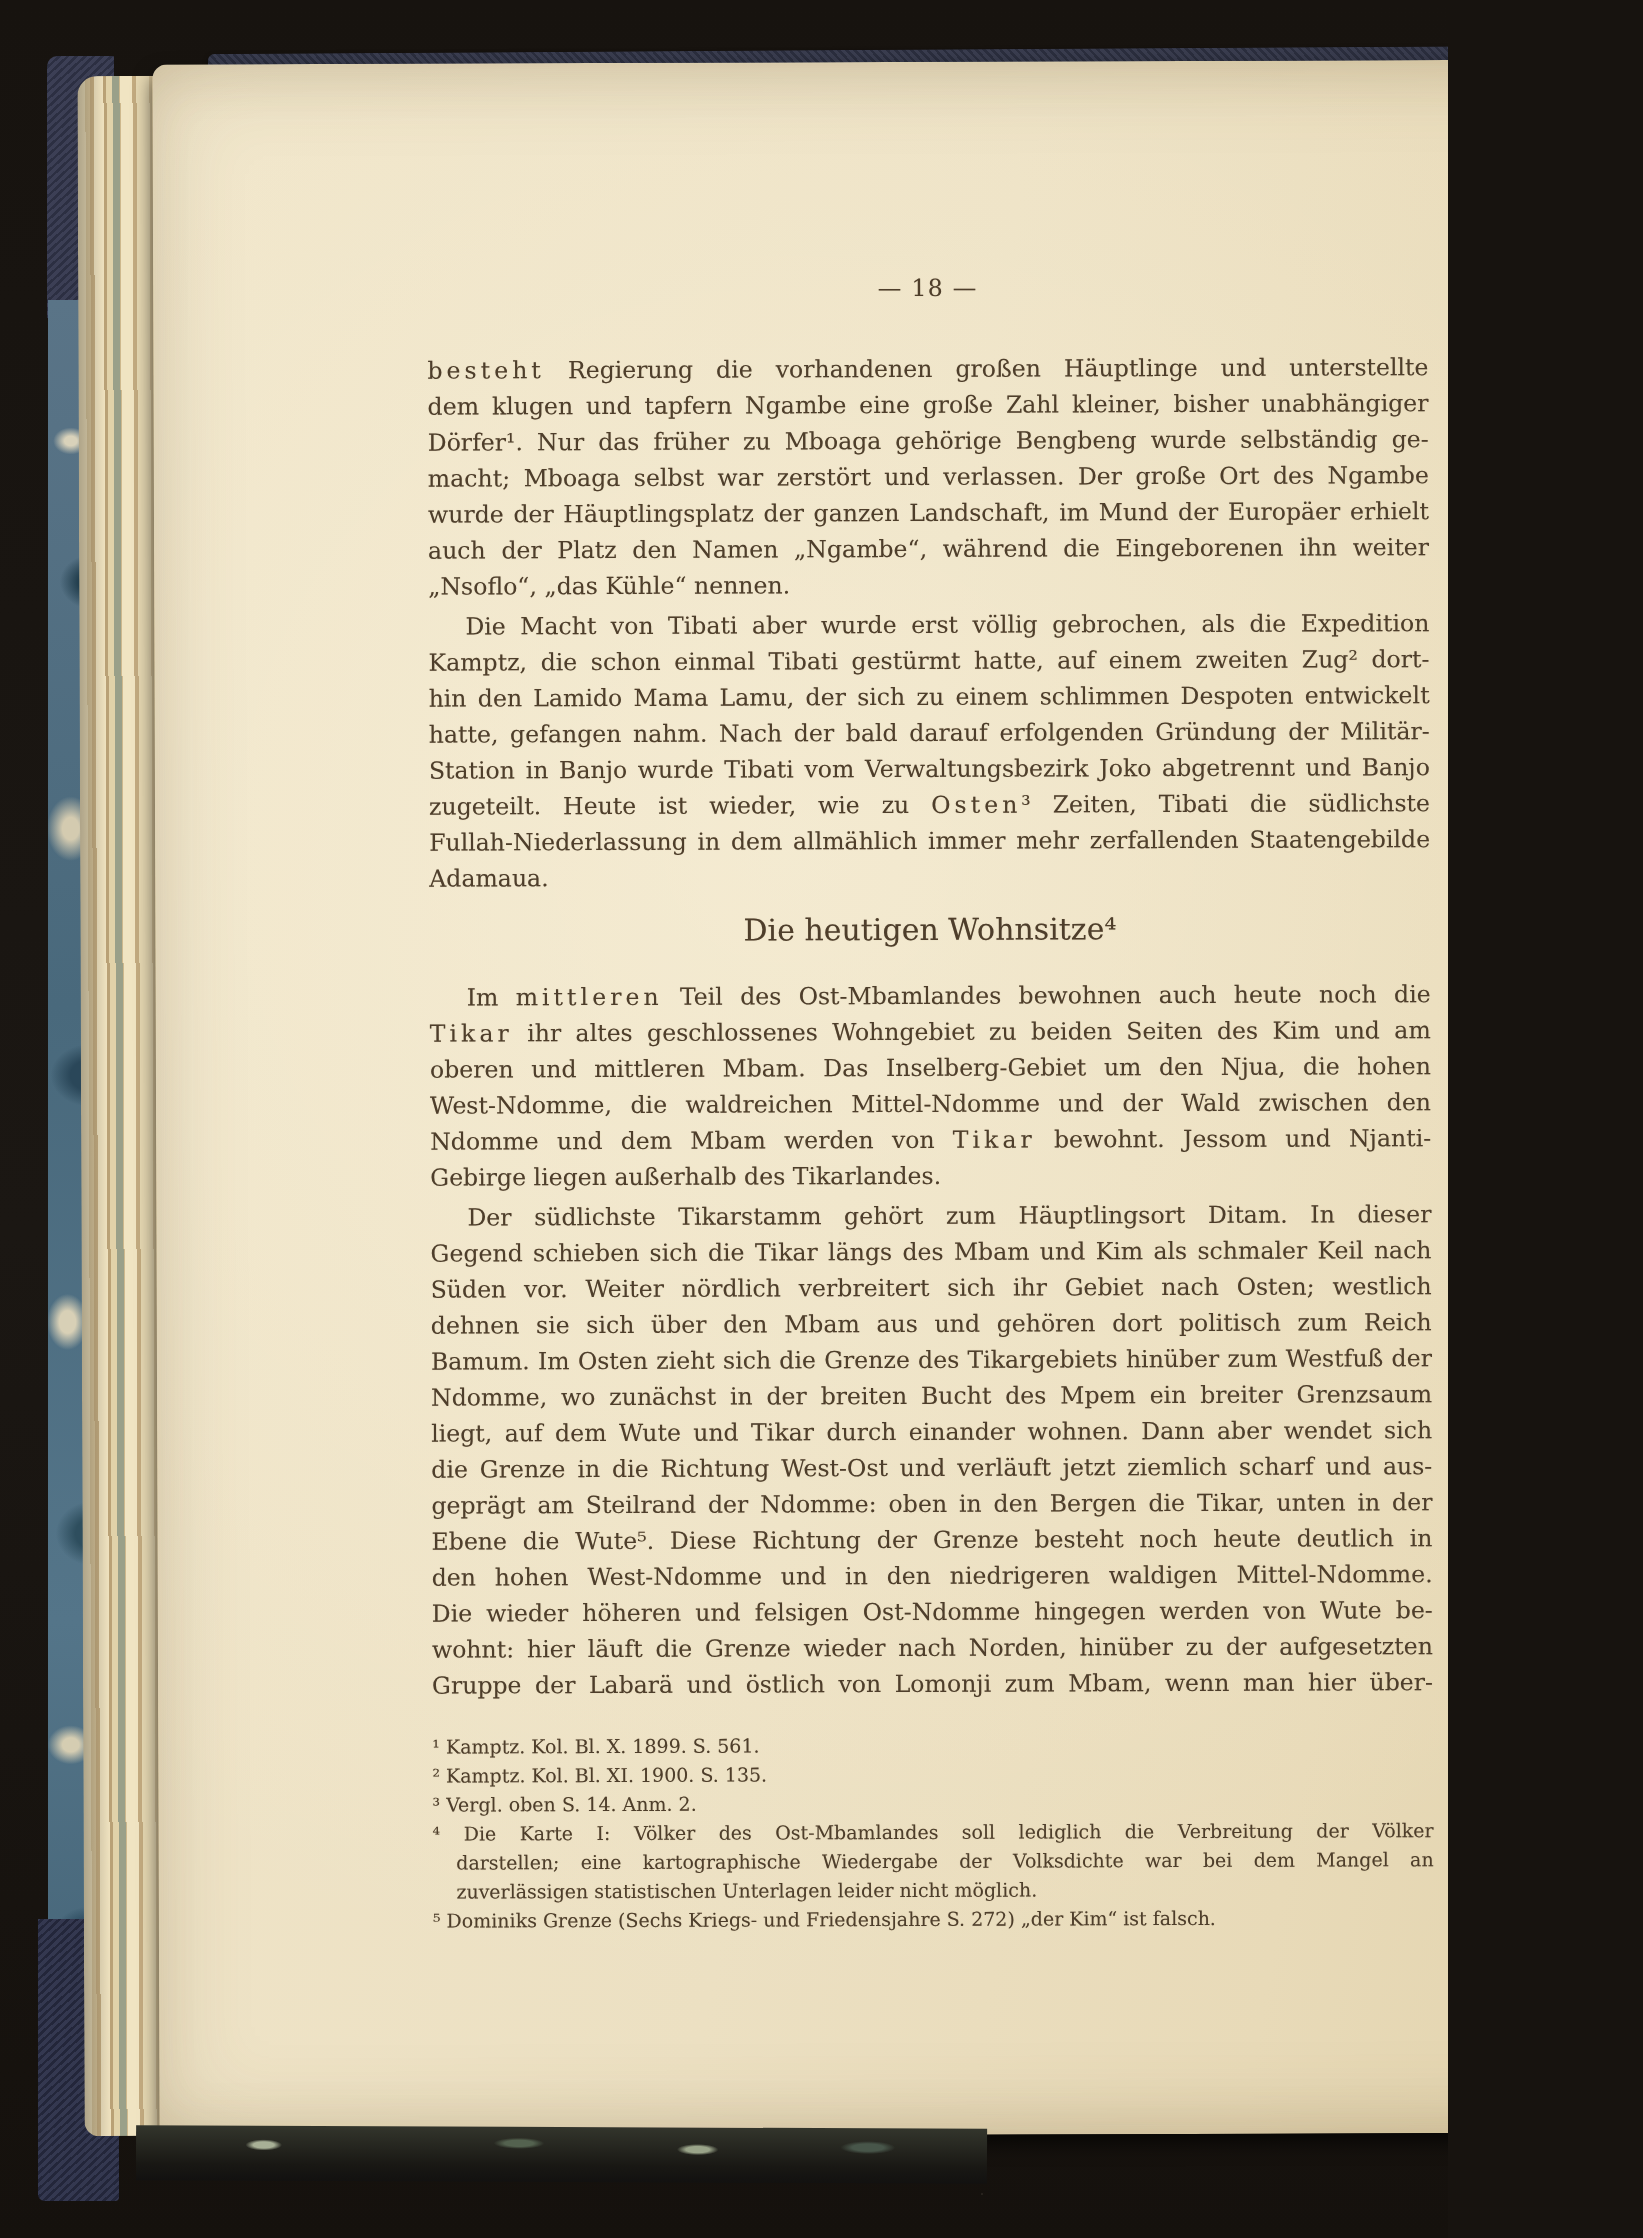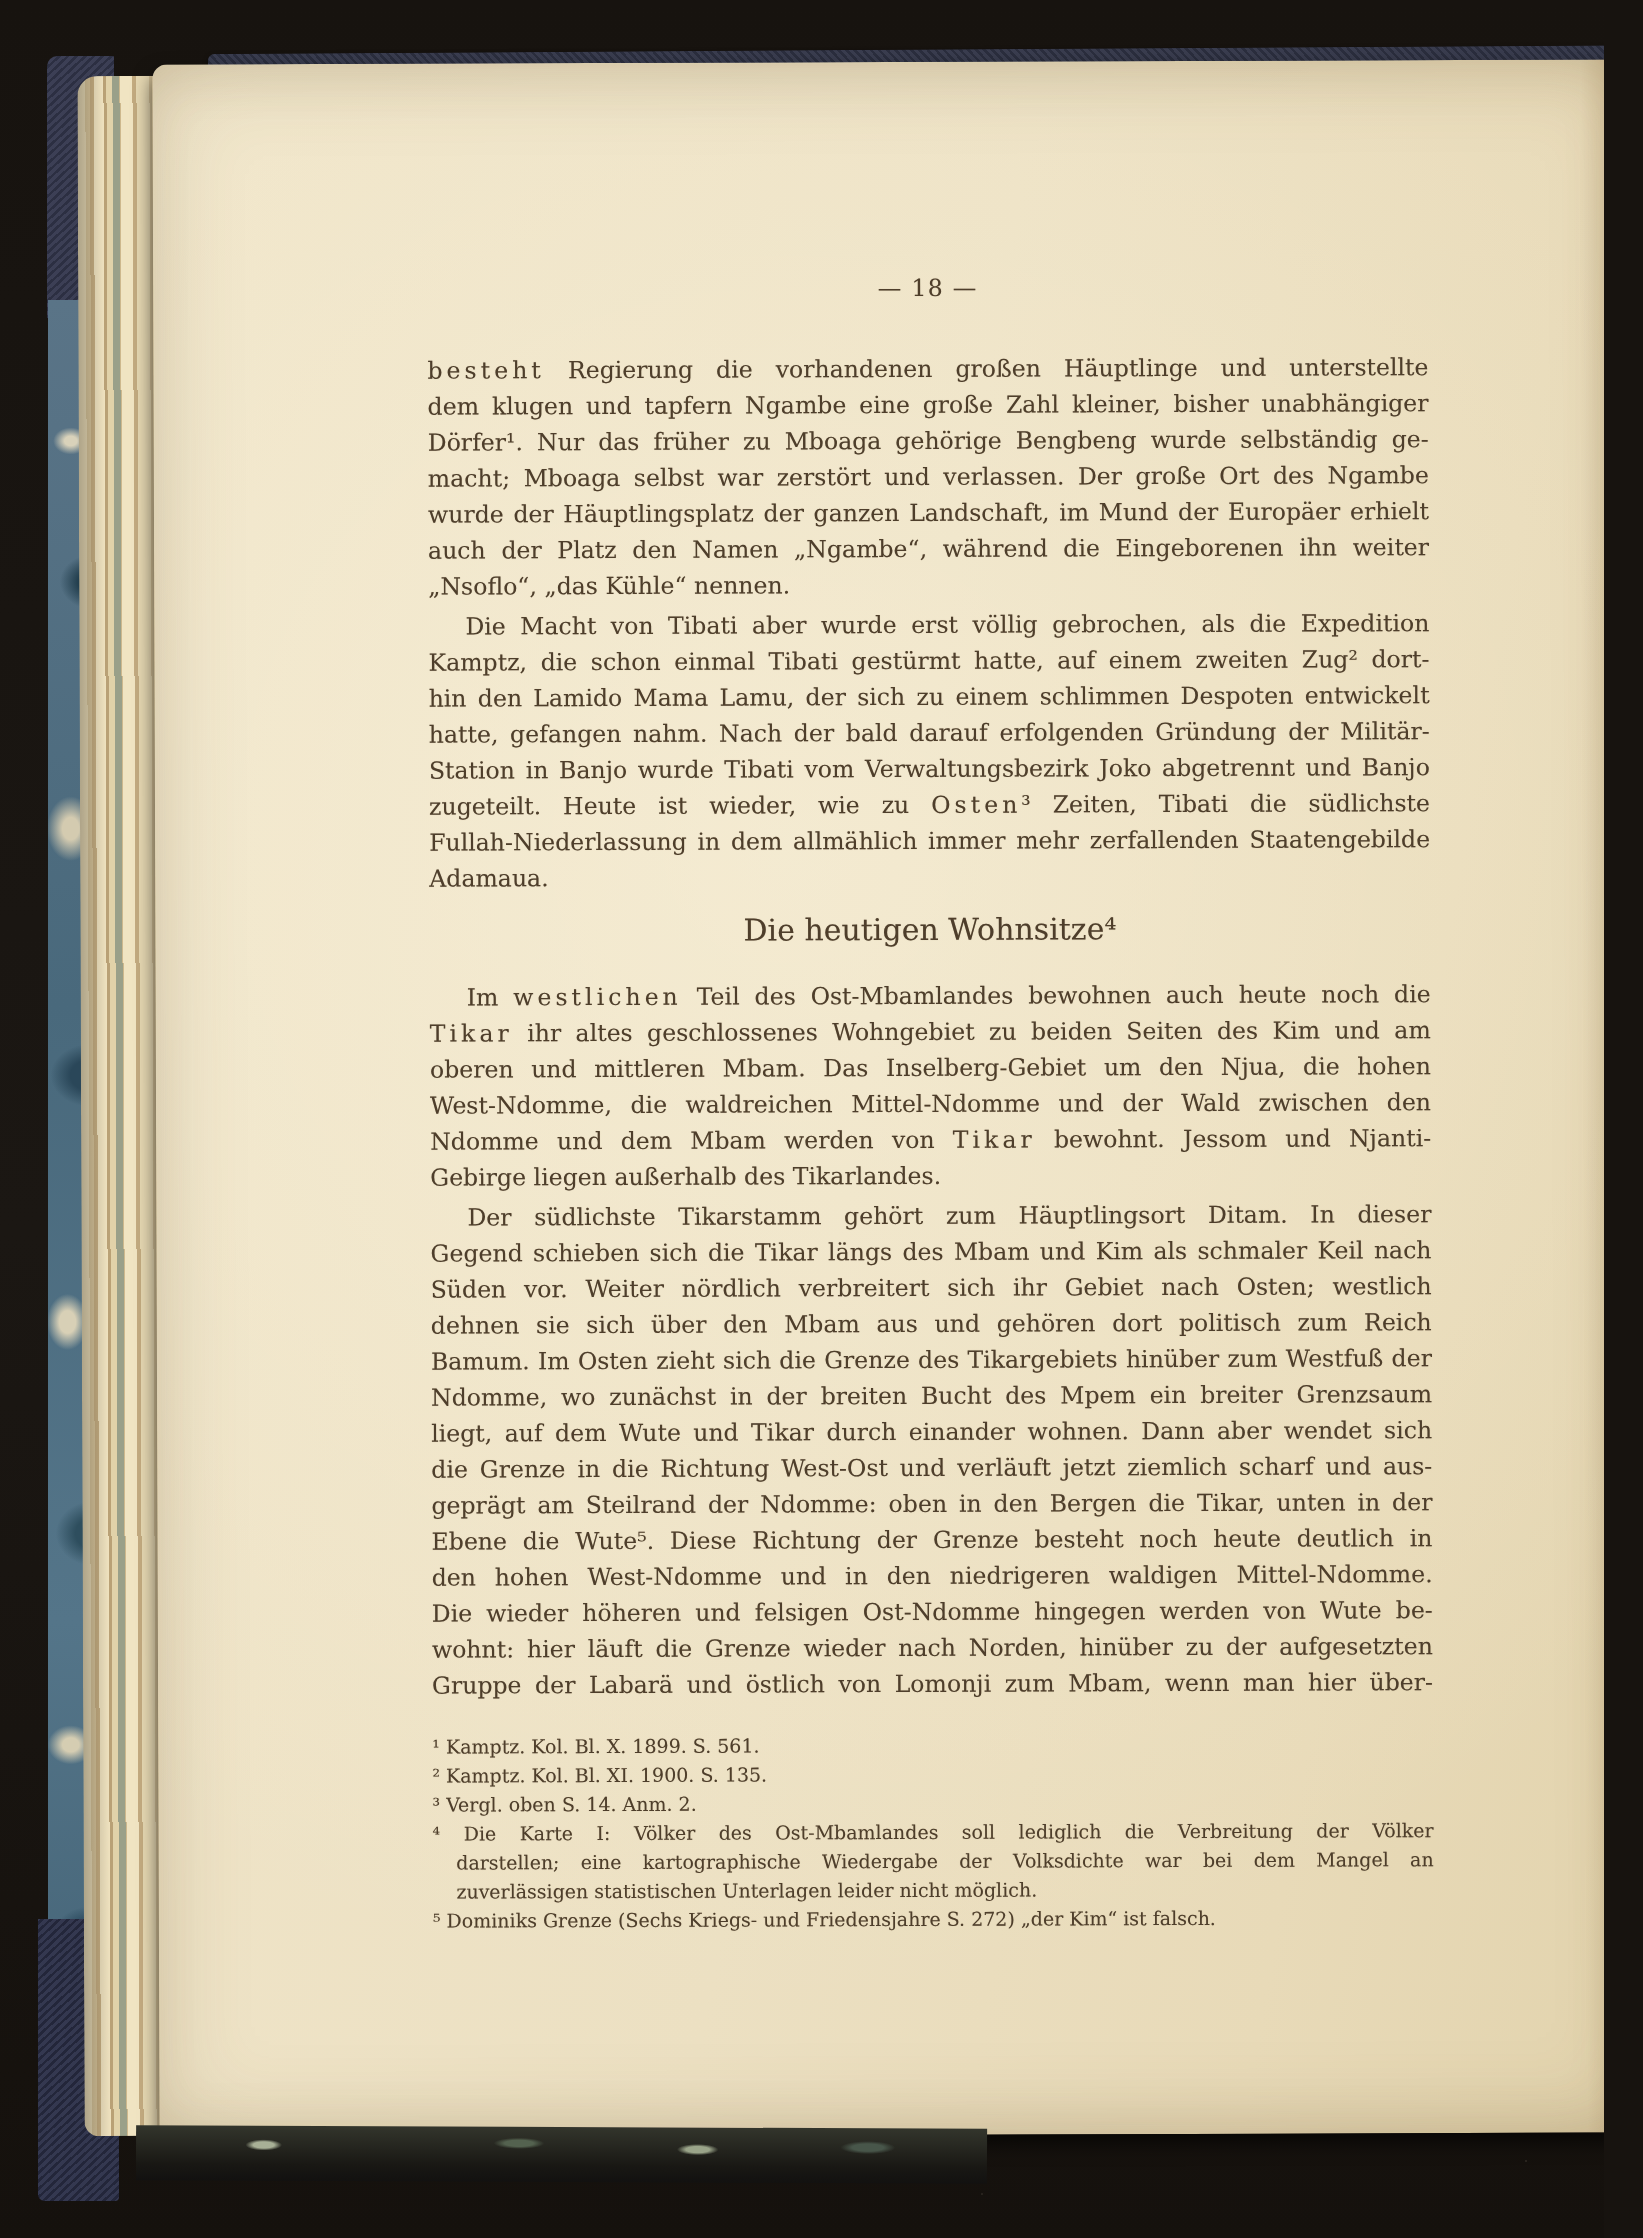--- a/index.html
+++ b/index.html
@@ -1,17 +1,17 @@
 <!DOCTYPE html>
 <html style="font-size:10.5px"><head>
 <meta charset="utf-8">
 <style>
   html,body{margin:0;padding:0;background:#17130f;}
   body{width:1644px;height:2239px;overflow:hidden;font-family:"DejaVu Serif",serif;}
-  .photo{position:relative;width:1604px;height:2239px;background:
+  .photo{position:relative;width:1448px;height:2239px;background:
     radial-gradient(circle 2px at 118px 1389px, #6a6257 0 40%, transparent 60%),
     radial-gradient(circle 1.3px at 1526px 2161px, #5d564b 0 40%, transparent 60%),
     radial-gradient(circle 1.3px at 982px 2194px, #544d43 0 40%, transparent 60%),
     radial-gradient(circle 2px at 65px 982px, #4e473d 0 40%, transparent 60%),
     linear-gradient(#17130f,#1b1713 55%,#15110d);overflow:hidden;}
 
   
   .cover-top{position:absolute;left:208px;top:54px;width:1436px;height:31px;
     transform:rotate(-0.35deg);transform-origin:left center;border-radius:6.5px 0 0 2.6px;
     background:repeating-linear-gradient(47deg, #3a3d4f 0 3.3px, #2b2e3e 3.3px 5.9px),#32354a;
@@ -121,21 +121,21 @@
             <div class="line">hatte, gefangen nahm. Nach der bald darauf erfolgenden Gründung der Militär-</div>
             <div class="line">Station in Banjo wurde Tibati vom Verwaltungsbezirk Joko abgetrennt und Banjo</div>
             <div class="line">zugeteilt. Heute ist wieder, wie zu <span class="sp">Osten</span>³ Zeiten, Tibati die südlichste</div>
             <div class="line">Fullah-Niederlassung in dem allmählich immer mehr zerfallenden Staatengebilde</div>
             <div class="line final">Adamaua.</div>
           </div>
         </div>
       <h2 class="heading">Die heutigen Wohnsitze⁴</h2>
       <div>
           <div class="para indent">
-            <div class="line">Im <span class="sp">westlichen</span> Teil des Ost-Mbamlandes bewohnen auch heute noch die</div>
+            <div class="line">Im <span class="sp">mittleren</span> Teil des Ost-Mbamlandes bewohnen auch heute noch die</div>
             <div class="line"><span class="sp">Tikar</span> ihr altes geschlossenes Wohngebiet zu beiden Seiten des Kim und am</div>
             <div class="line">oberen und mittleren Mbam. Das Inselberg-Gebiet um den Njua, die hohen</div>
             <div class="line">West-Ndomme, die waldreichen Mittel-Ndomme und der Wald zwischen den</div>
             <div class="line">Ndomme und dem Mbam werden von <span class="sp">Tikar</span> bewohnt. Jessom und Njanti-</div>
             <div class="line final">Gebirge liegen außerhalb des Tikarlandes.</div>
           </div>
           <div class="para indent">
             <div class="line">Der südlichste Tikarstamm gehört zum Häuptlingsort Ditam. In dieser</div>
             <div class="line">Gegend schieben sich die Tikar längs des Mbam und Kim als schmaler Keil nach</div>
             <div class="line">Süden vor. Weiter nördlich verbreitert sich ihr Gebiet nach Osten; westlich</div>

